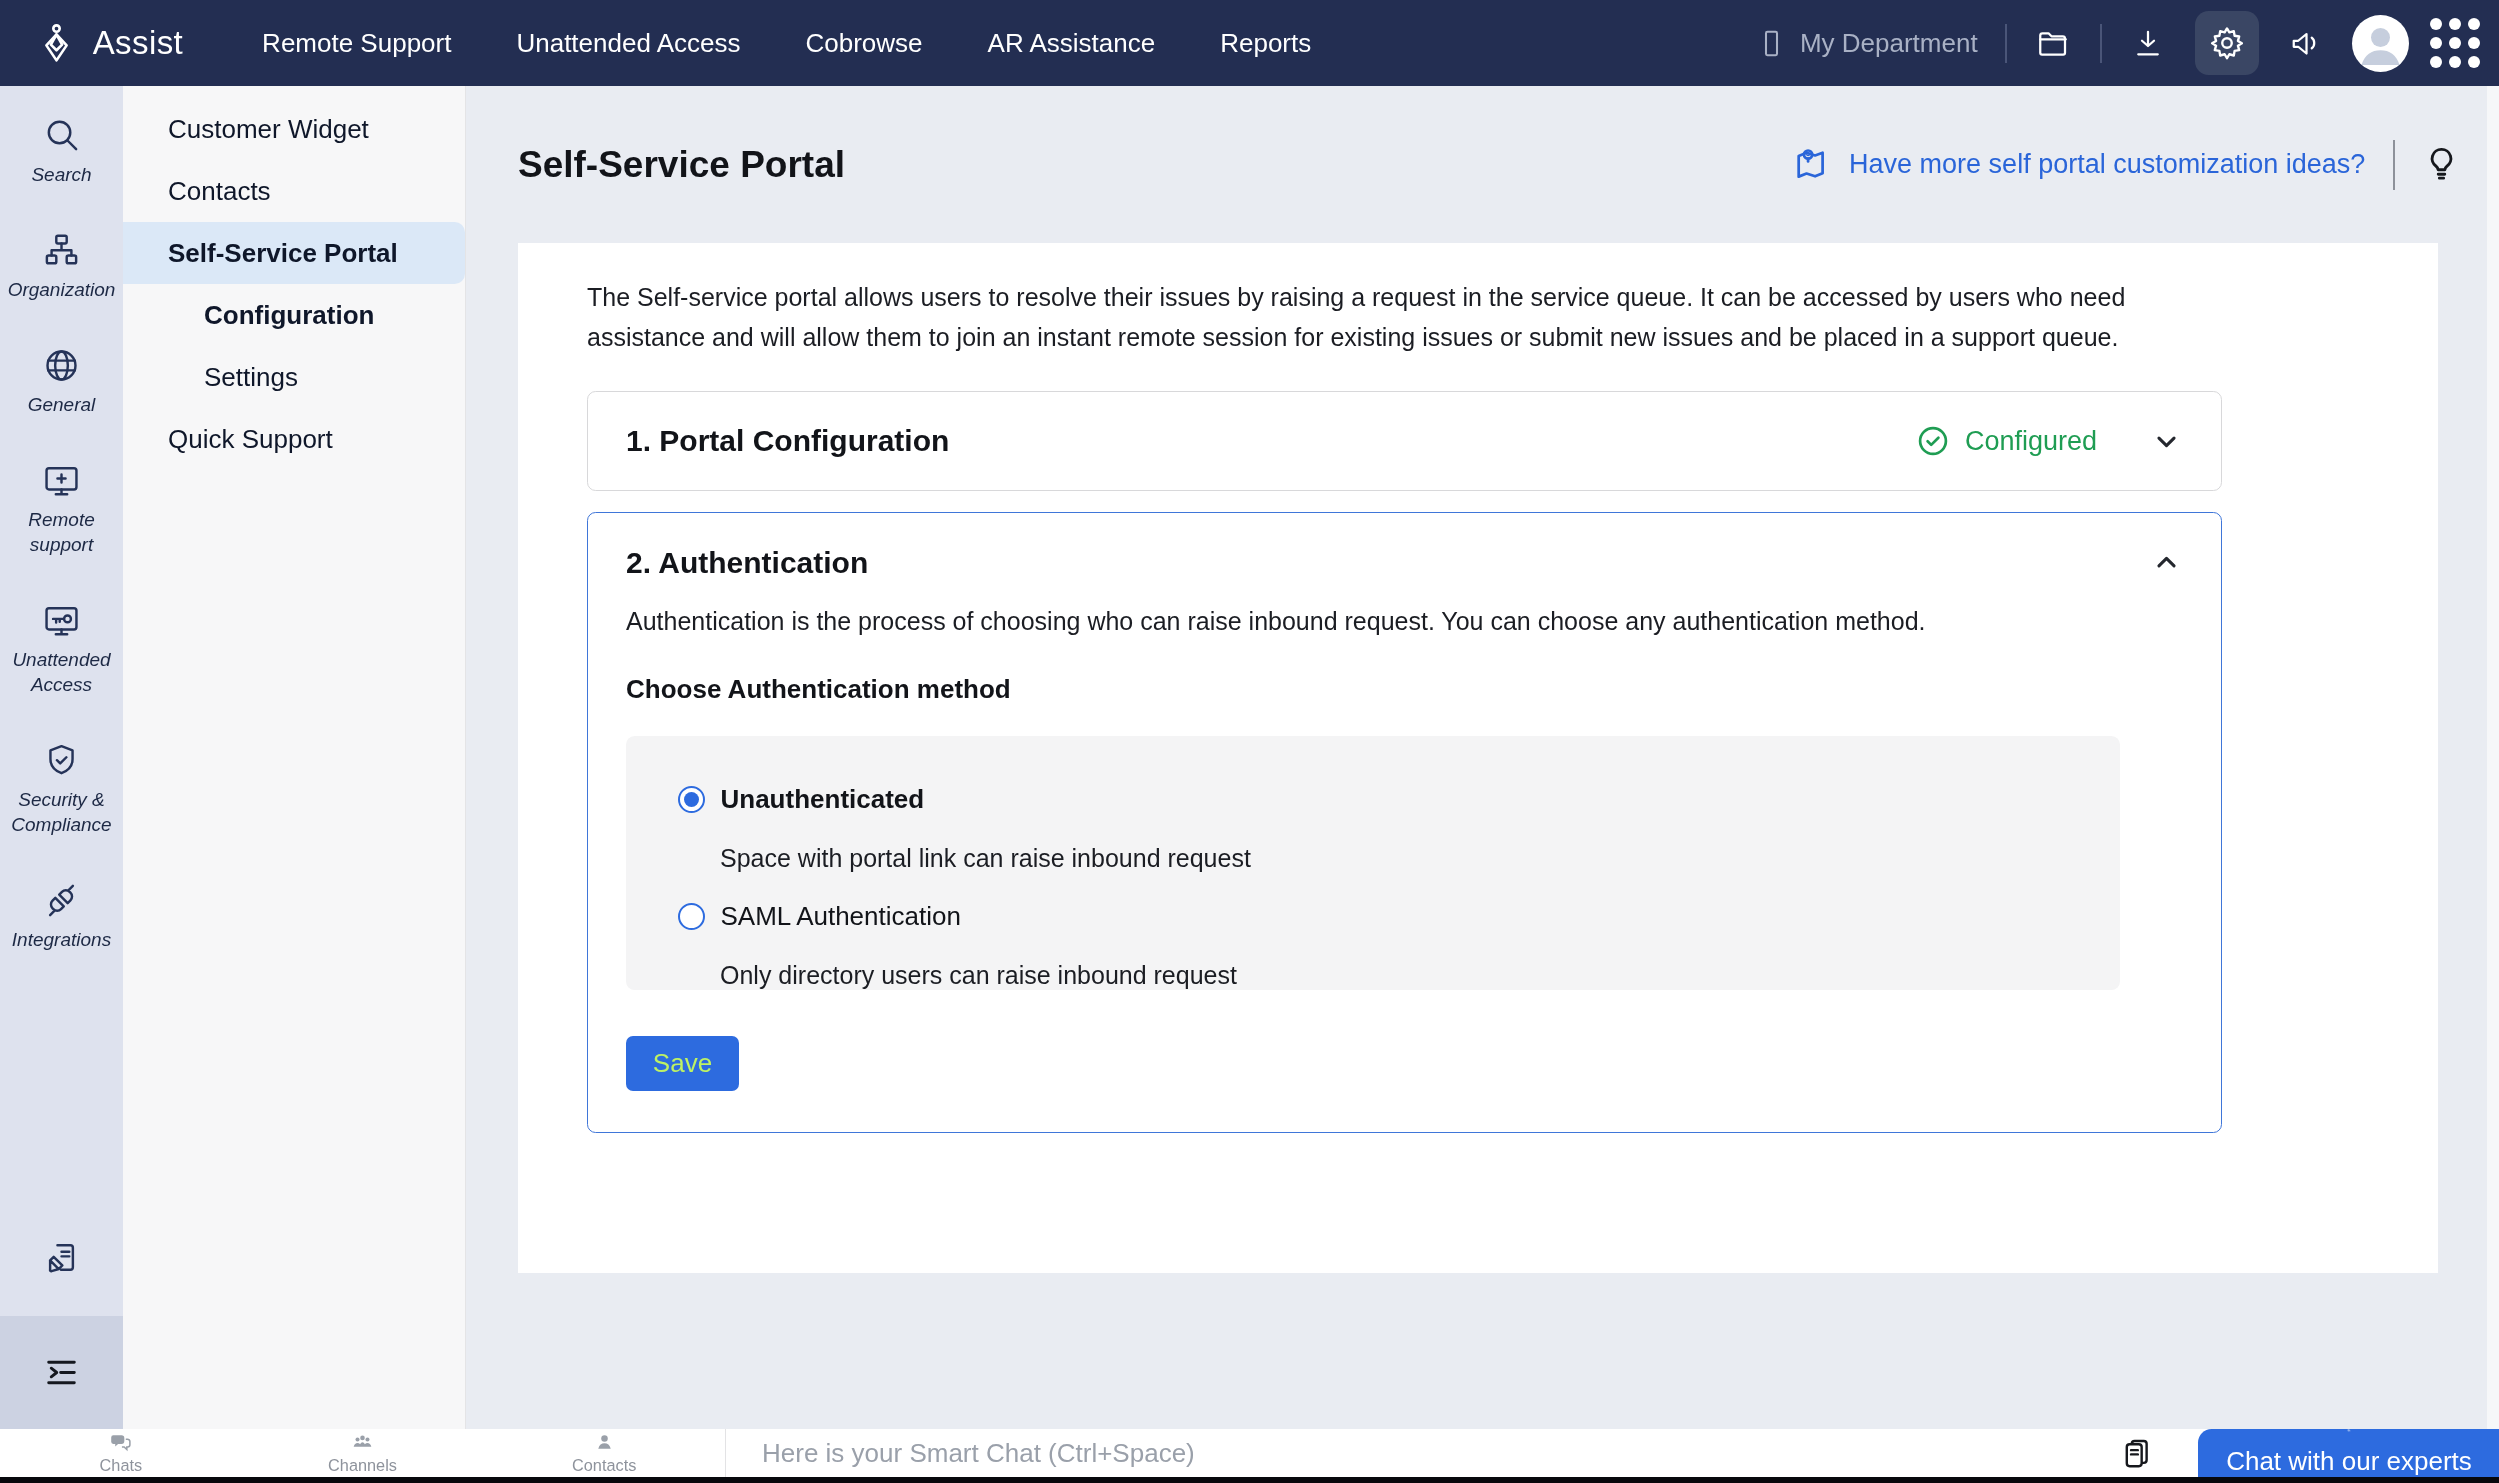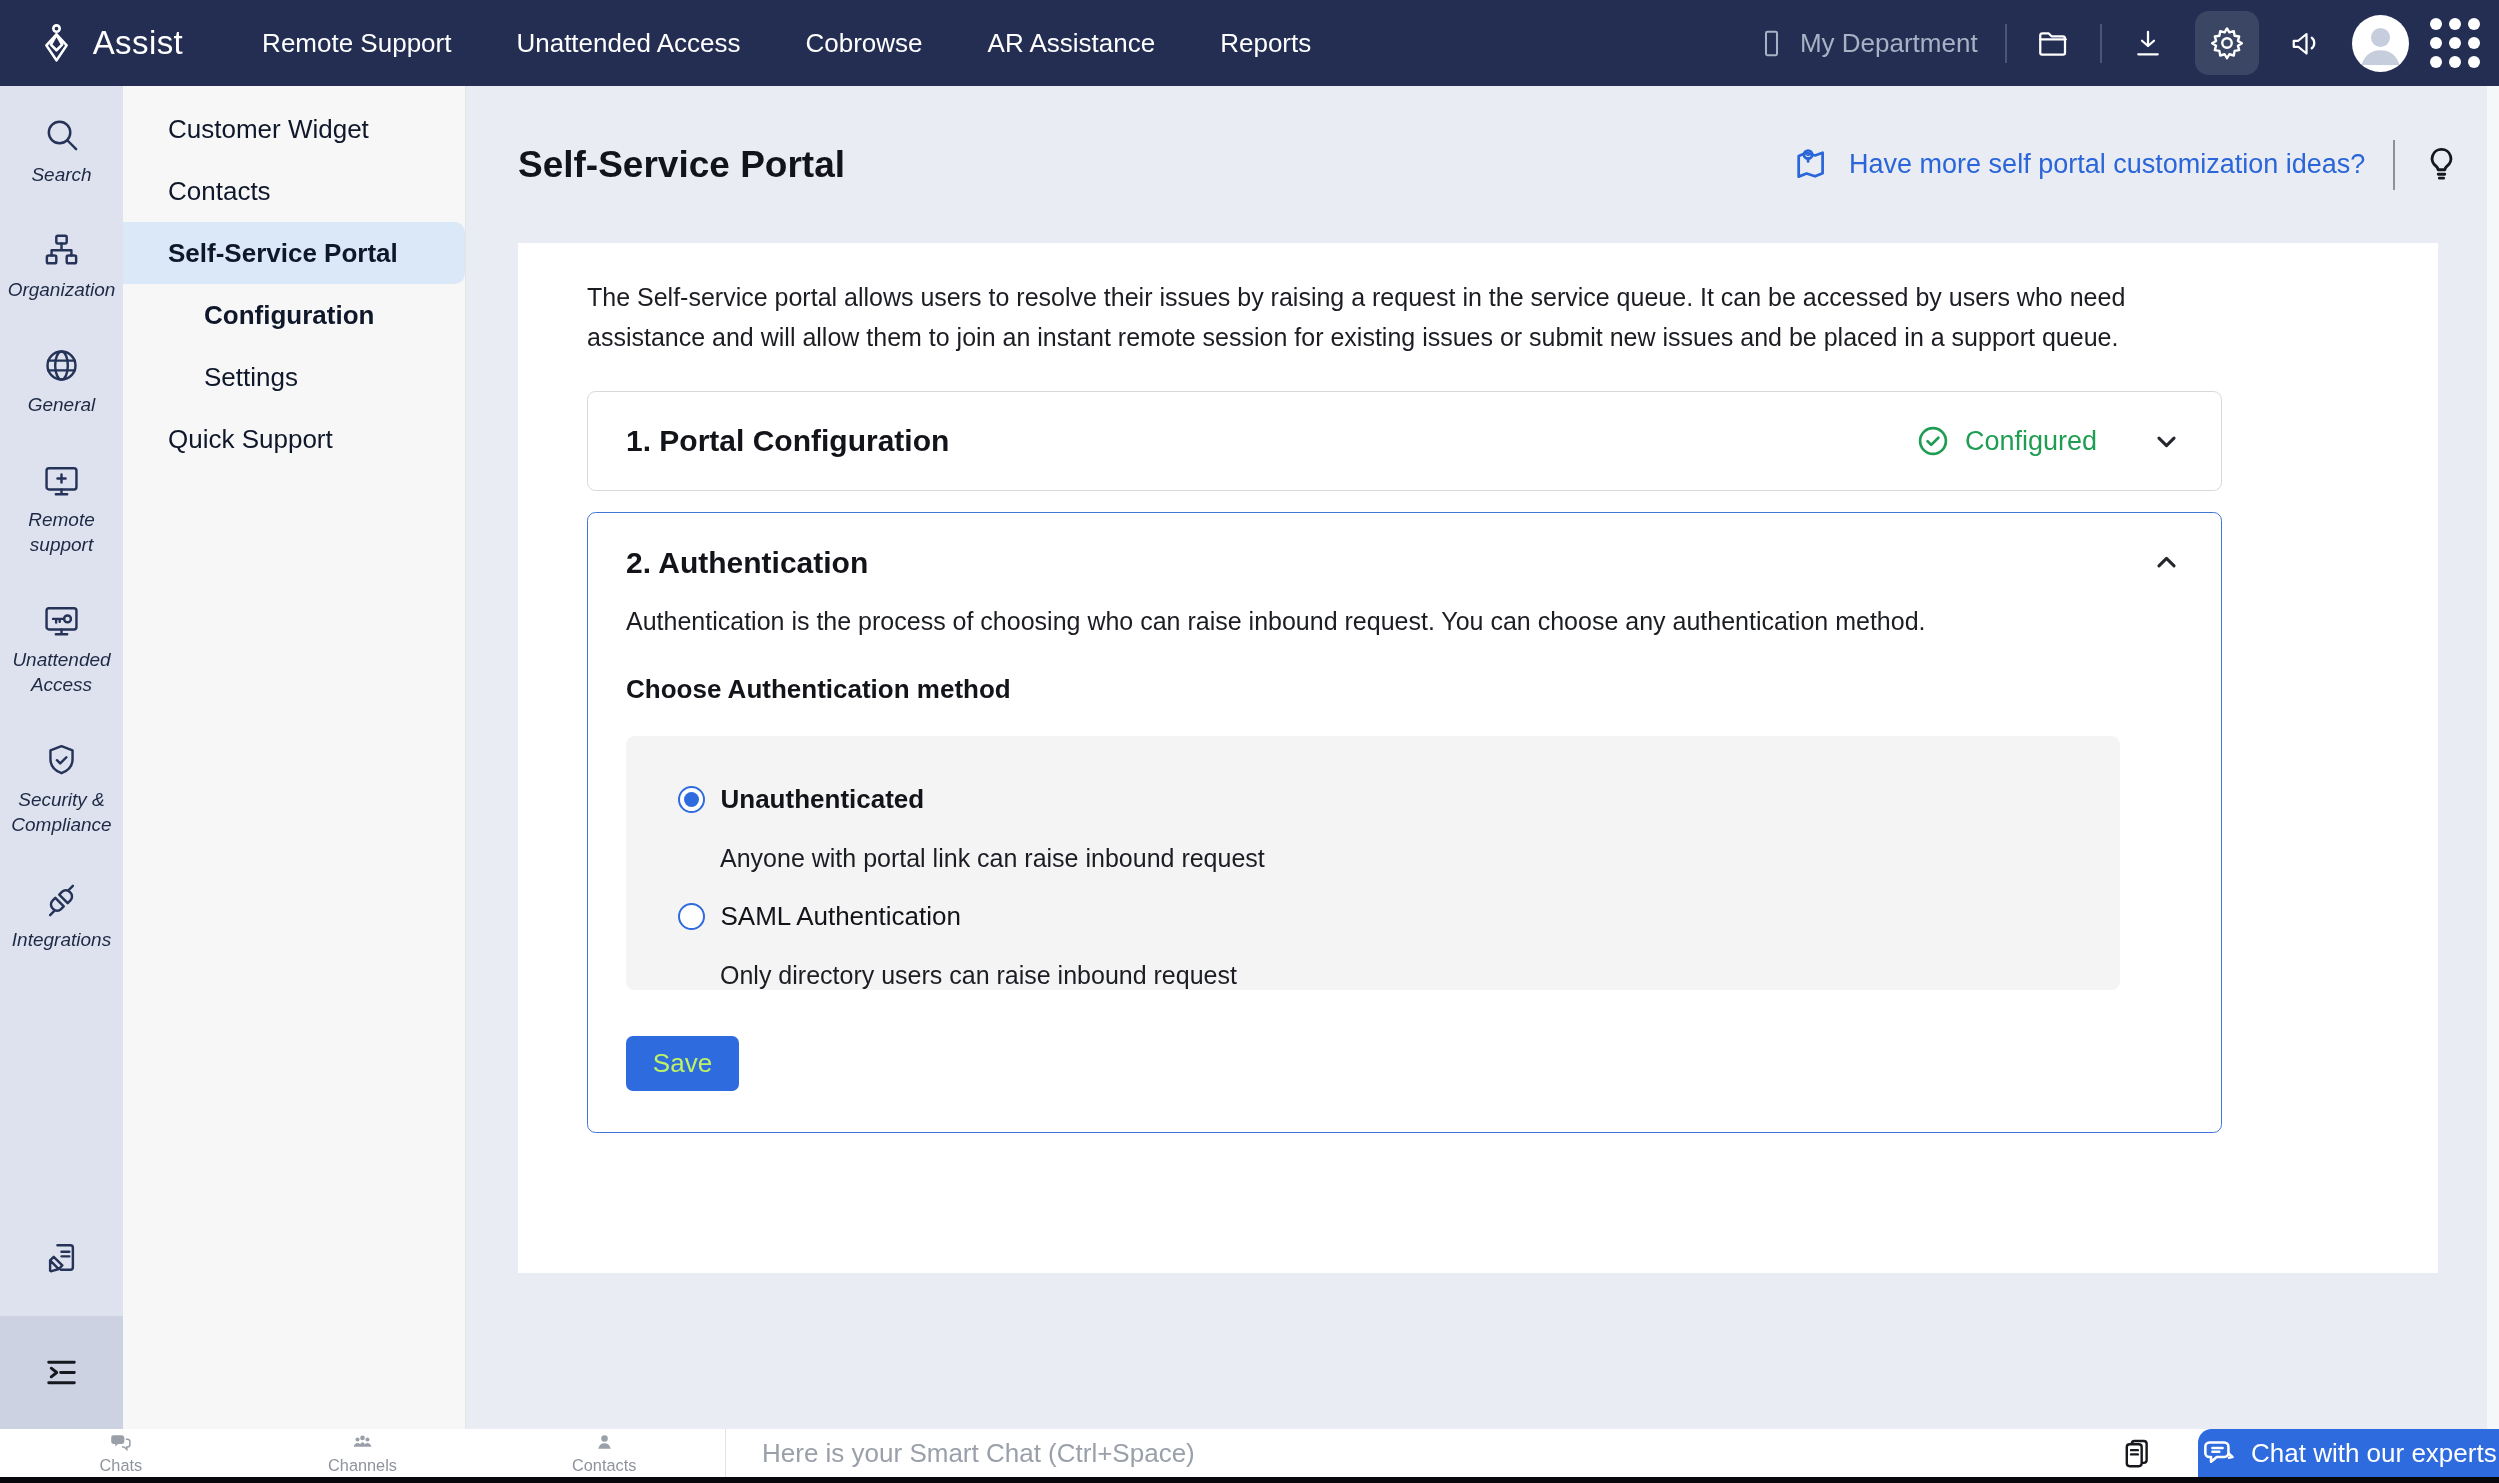--- a/index.html
+++ b/index.html
@@ -106,21 +106,21 @@
   .bb-tab svg { width:23px; height:23px; fill:#9aa0a9; }
   .bb-input-wrap { flex:1; border-left:1.7px solid #e3e3e5; display:flex; align-items:center;
                    padding:0 20.6px 0 36px; }
   .bb-input { flex:1; border:none; outline:none; font-size:26px; font-family:inherit; color:#3c4043;
               background:transparent; }
   .bb-input::placeholder { color:#9aa0aa; }
   .bb-copy { width:34px; height:34px; margin-right:24px; cursor:pointer; }
   .bb-copy svg { width:34px; height:34px; stroke:#16181d; fill:#fff; stroke-width:1.7;
                  stroke-linecap:round; stroke-linejoin:round; }
   .bb-chat { width:302px; background:#2d6bdf; color:#fff; display:flex; align-items:center;
-             justify-content:center; gap:13.7px; font-size:26px; border-radius:13.7px 0 0 0; cursor:pointer; }
+             justify-content:center; gap:13.7px; font-size:26px; border-radius:13.7px 0 0 0; cursor:pointer;flex-direction:column; }
   .bb-chat svg { width:36px; height:36px; stroke:#fff; fill:none; stroke-width:1.7;
                  stroke-linecap:round; stroke-linejoin:round; }
   .window-edge { height:6px; background:#07080c; }
 </style>
 </head>
 <body>
 
 <header class="navbar">
   <div class="brand">
     <svg viewBox="0 0 24 24">
@@ -316,21 +316,21 @@
           </svg>
         </div>
         <p class="sec2-desc">Authentication is the process of choosing who can raise inbound request. You can choose any authentication method.</p>
         <div class="choose-label">Choose Authentication method</div>
 
         <div class="panel">
           <div class="opt-row">
             <span class="radio sel"></span>
             <span class="opt-label bold">Unauthenticated</span>
           </div>
-          <div class="opt-desc">Anyone with portal link can raise inbound request</div>
+          <div class="opt-desc">Space with portal link can raise inbound request</div>
           <div class="opt-row">
             <span class="radio"></span>
             <span class="opt-label">SAML Authentication</span>
           </div>
           <div class="opt-desc last">Only directory users can raise inbound request</div>
         </div>
 
         <button class="save-btn">Save</button>
       </div>
     </div>

